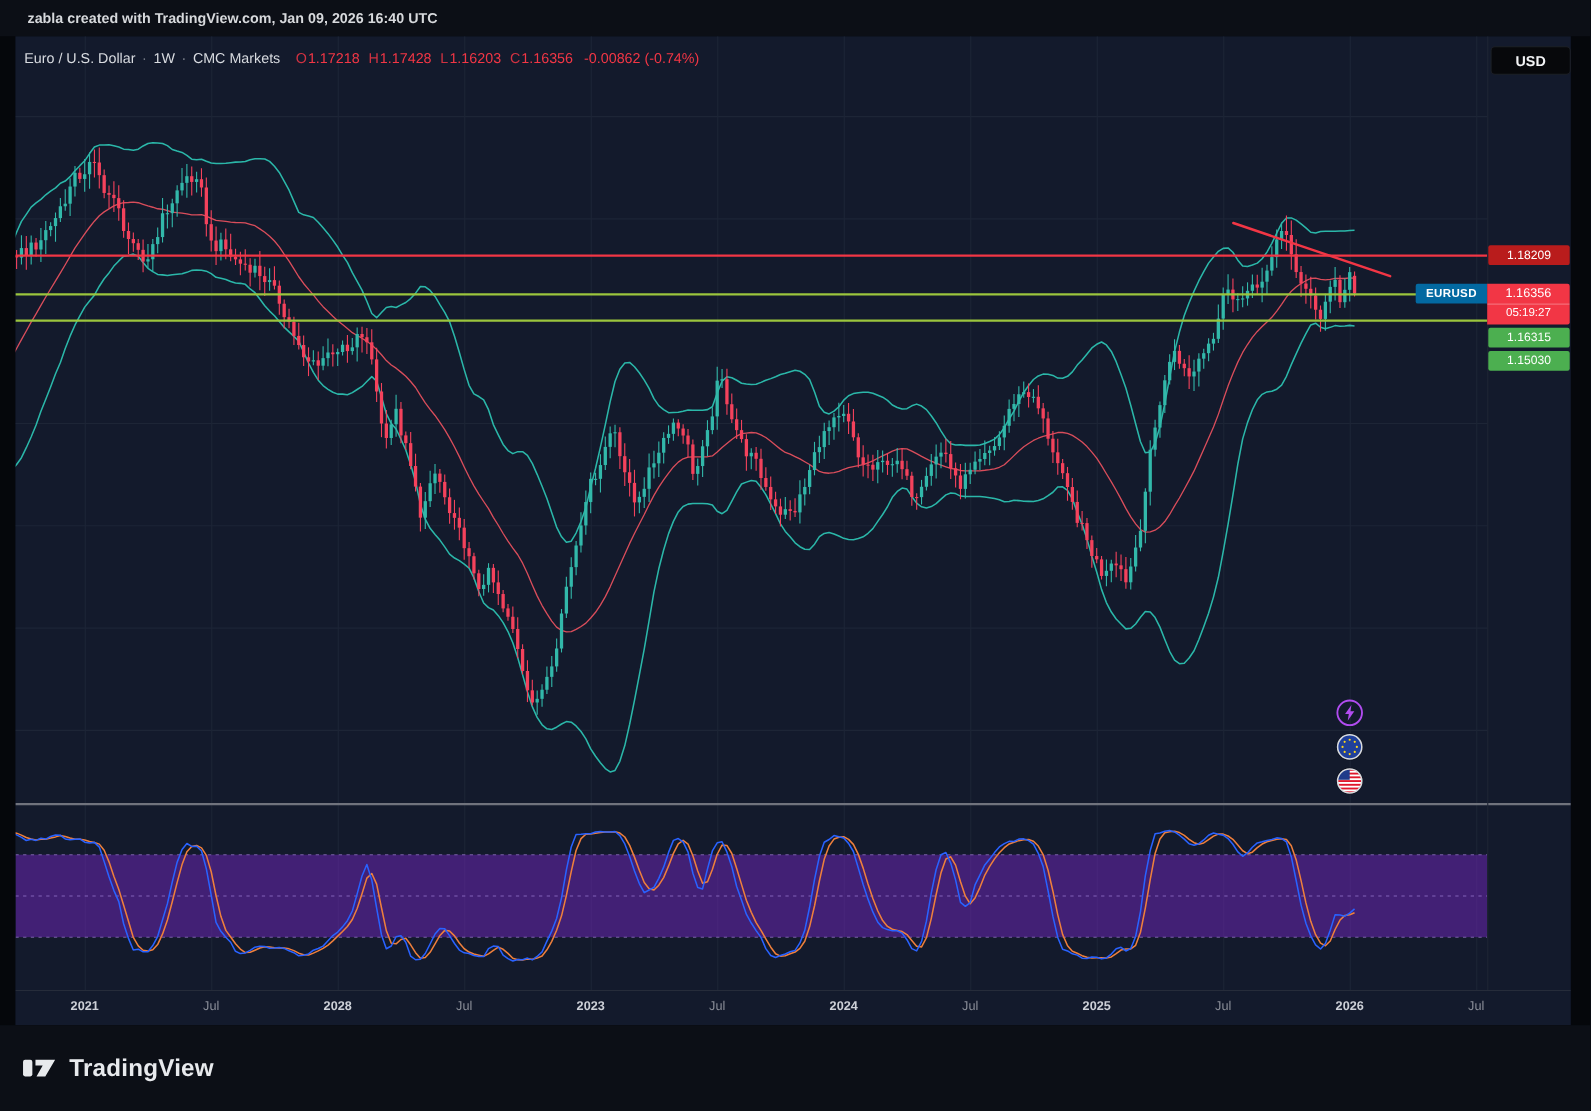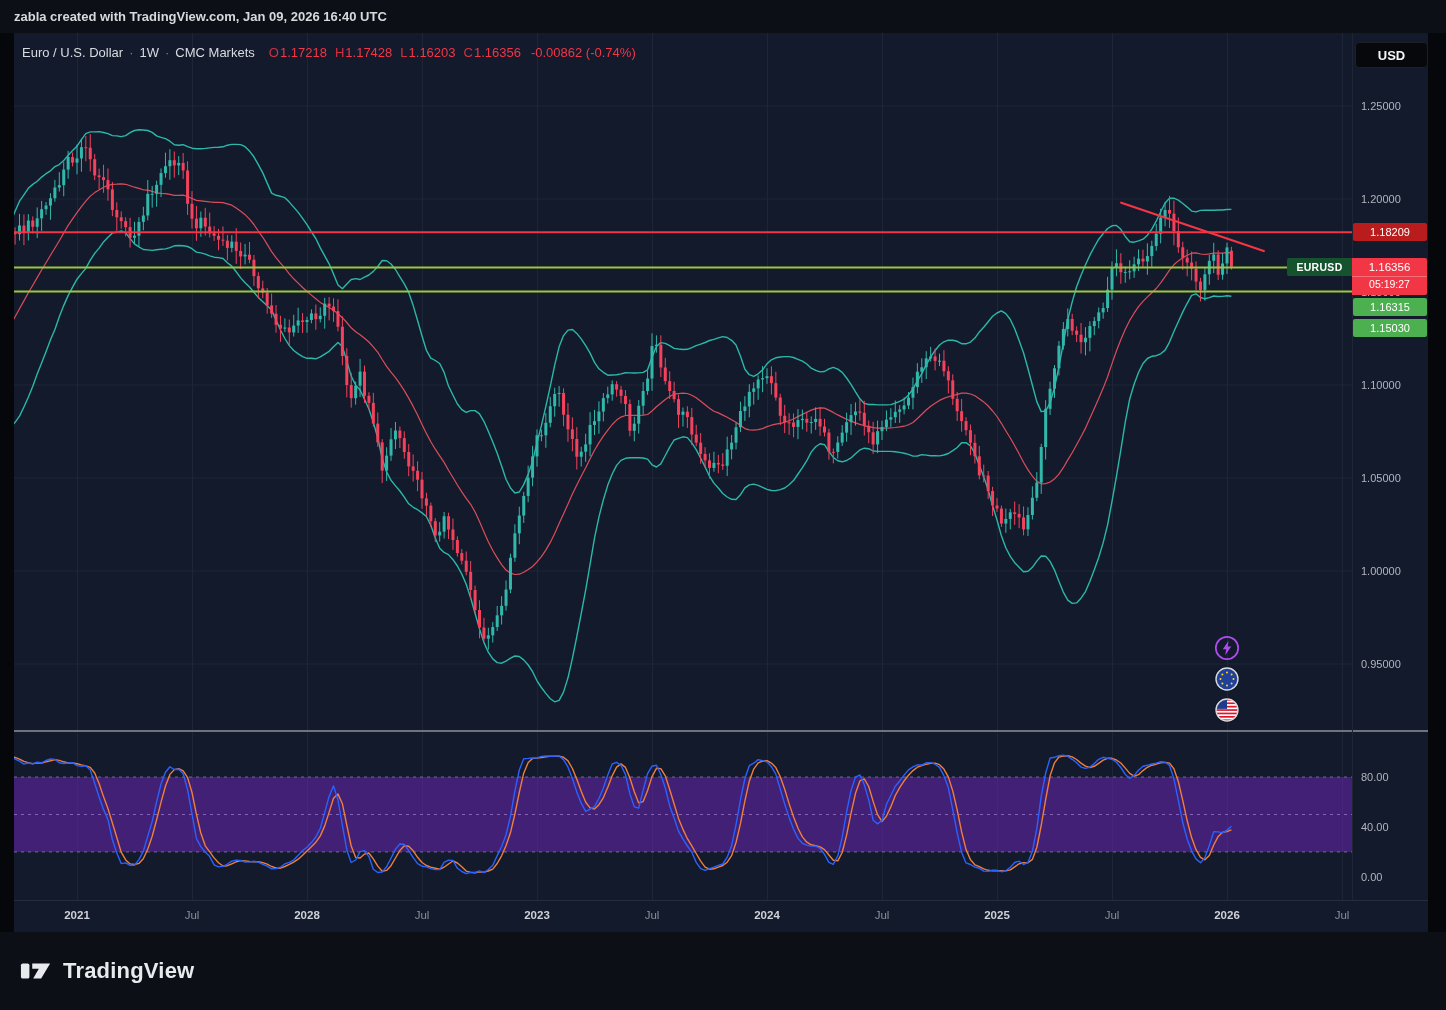--- a/index.html
+++ b/index.html
@@ -1,19 +1,19 @@
 <!DOCTYPE html>
 <html><head>
 <meta charset="utf-8">
 <style>
   *{margin:0;padding:0;box-sizing:border-box}
   html,body{width:1446px;height:1010px;overflow:hidden;background:#05070b;
     font-family:"Liberation Sans",sans-serif;position:relative}
   .topbar{position:absolute;left:0;top:0;width:1446px;height:33px;background:#0c0f16;
-    display:flex;align-items:center;padding-left:14px;color:#d7d9dc;font-size:13px;font-weight:600}
+    display:flex;align-items:center;padding-left:25px;color:#d7d9dc;font-size:13px;font-weight:600}
   .shell{position:absolute;left:14px;top:33px;width:1414px;height:899px;background:#131a2c}
   #chart-svg{position:absolute;left:0;top:0;display:block}
   .header{position:absolute;left:8px;top:12px;font-size:13px;color:#d8dbe0;display:flex;
     gap:6px;align-items:flex-start;white-space:nowrap;z-index:6}
   .header .dot{color:#7b808b}
   .ohlc{display:flex;gap:8px;margin-left:8px;color:#f23645}
   .oi b{font-weight:400;margin-right:1px;opacity:.85}
   .oi i{font-style:normal}
   .chg{margin-left:2px}
   .usd-btn{position:absolute;left:1341px;top:9px;width:73px;height:26px;background:#07080b;
@@ -22,21 +22,21 @@
   .price-axis{position:absolute;left:1338px;top:0;width:76px;height:867px;z-index:2}
   .price-axis .tick{position:absolute;left:9px;font-size:11px;color:#b2b5be;line-height:14px}
   .time-axis{position:absolute;left:0;top:867px;width:1414px;height:32px;z-index:2}
   .time-axis .tick{position:absolute;top:9px;font-size:11.5px;color:#8b8f99;transform:translateX(-50%)}
   .time-axis .tick.major{color:#ced1d8;font-weight:600}
   .ptag{position:absolute;left:1339px;width:74px;height:18px;border-radius:2px;color:#fff;
     font-size:11px;display:flex;align-items:center;justify-content:center;z-index:4}
   .ptag.red{background:#b91c1c}
   .ptag.green{background:#4caf50}
   .cur-wrap{position:absolute;left:1273px;z-index:5;display:flex;align-items:flex-start}
-  .cur-sym{width:65px;height:18px;background:#14532d;color:#fff;font-size:10.5px;font-weight:700;
+  .cur-sym{width:65px;height:18px;background:#0369a1;color:#fff;font-size:10.5px;font-weight:700;
     display:flex;align-items:center;justify-content:center;border-radius:2px 0 0 2px;letter-spacing:.3px}
   .cur-box{width:75px;background:#f23645;border-radius:0 2px 2px 0;color:#fff;text-align:center;overflow:hidden}
   .cur-price{font-size:11.5px;height:18px;line-height:18px}
   .cur-cd{font-size:10.5px;height:19px;line-height:15px;border-top:1px solid rgba(255,255,255,.28)}
   .side-icons{position:absolute;left:1200px;top:602px;display:flex;flex-direction:column;gap:5px;z-index:3}
   .footer{position:absolute;left:0;top:932px;width:1446px;height:78px;background:#0c0f16;
     display:flex;align-items:center;padding-left:20px;gap:11px}
   .brand{color:#e8eaed;font-size:22px;font-weight:700;letter-spacing:.2px}
 </style>
 </head>
@@ -661,32 +661,20 @@
       <span class="oi"><b>O</b><i>1.17218</i></span>
       <span class="oi"><b>H</b><i>1.17428</i></span>
       <span class="oi"><b>L</b><i>1.16203</i></span>
       <span class="oi"><b>C</b><i>1.16356</i></span>
       <span class="chg">-0.00862 (-0.74%)</span>
     </span>
   </div>
 
   <div class="usd-btn">USD</div>
 
-  <div class="price-axis" id="price-axis">
-      <span class="tick" style="top: 66px;">1.25000</span>
-      <span class="tick" style="top: 159px;">1.20000</span>
-      <span class="tick" style="top: 252px;">1.15000</span>
-      <span class="tick" style="top: 345px;">1.10000</span>
-      <span class="tick" style="top: 438px;">1.05000</span>
-      <span class="tick" style="top: 531px;">1.00000</span>
-      <span class="tick" style="top: 624px;">0.95000</span>
-      <span class="tick" style="top: 737px;">80.00</span>
-      <span class="tick" style="top: 787px;">40.00</span>
-      <span class="tick" style="top: 837px;">0.00</span>
-    </div>
   <div class="time-axis" id="time-axis">
       <span class="tick major" style="left: 63px;">2021</span>
       <span class="tick" style="left: 178px;">Jul</span>
       <span class="tick major" style="left: 293px;">2028</span>
       <span class="tick" style="left: 408px;">Jul</span>
       <span class="tick major" style="left: 523px;">2023</span>
       <span class="tick" style="left: 638px;">Jul</span>
       <span class="tick major" style="left: 753px;">2024</span>
       <span class="tick" style="left: 868px;">Jul</span>
       <span class="tick major" style="left: 983px;">2025</span>

